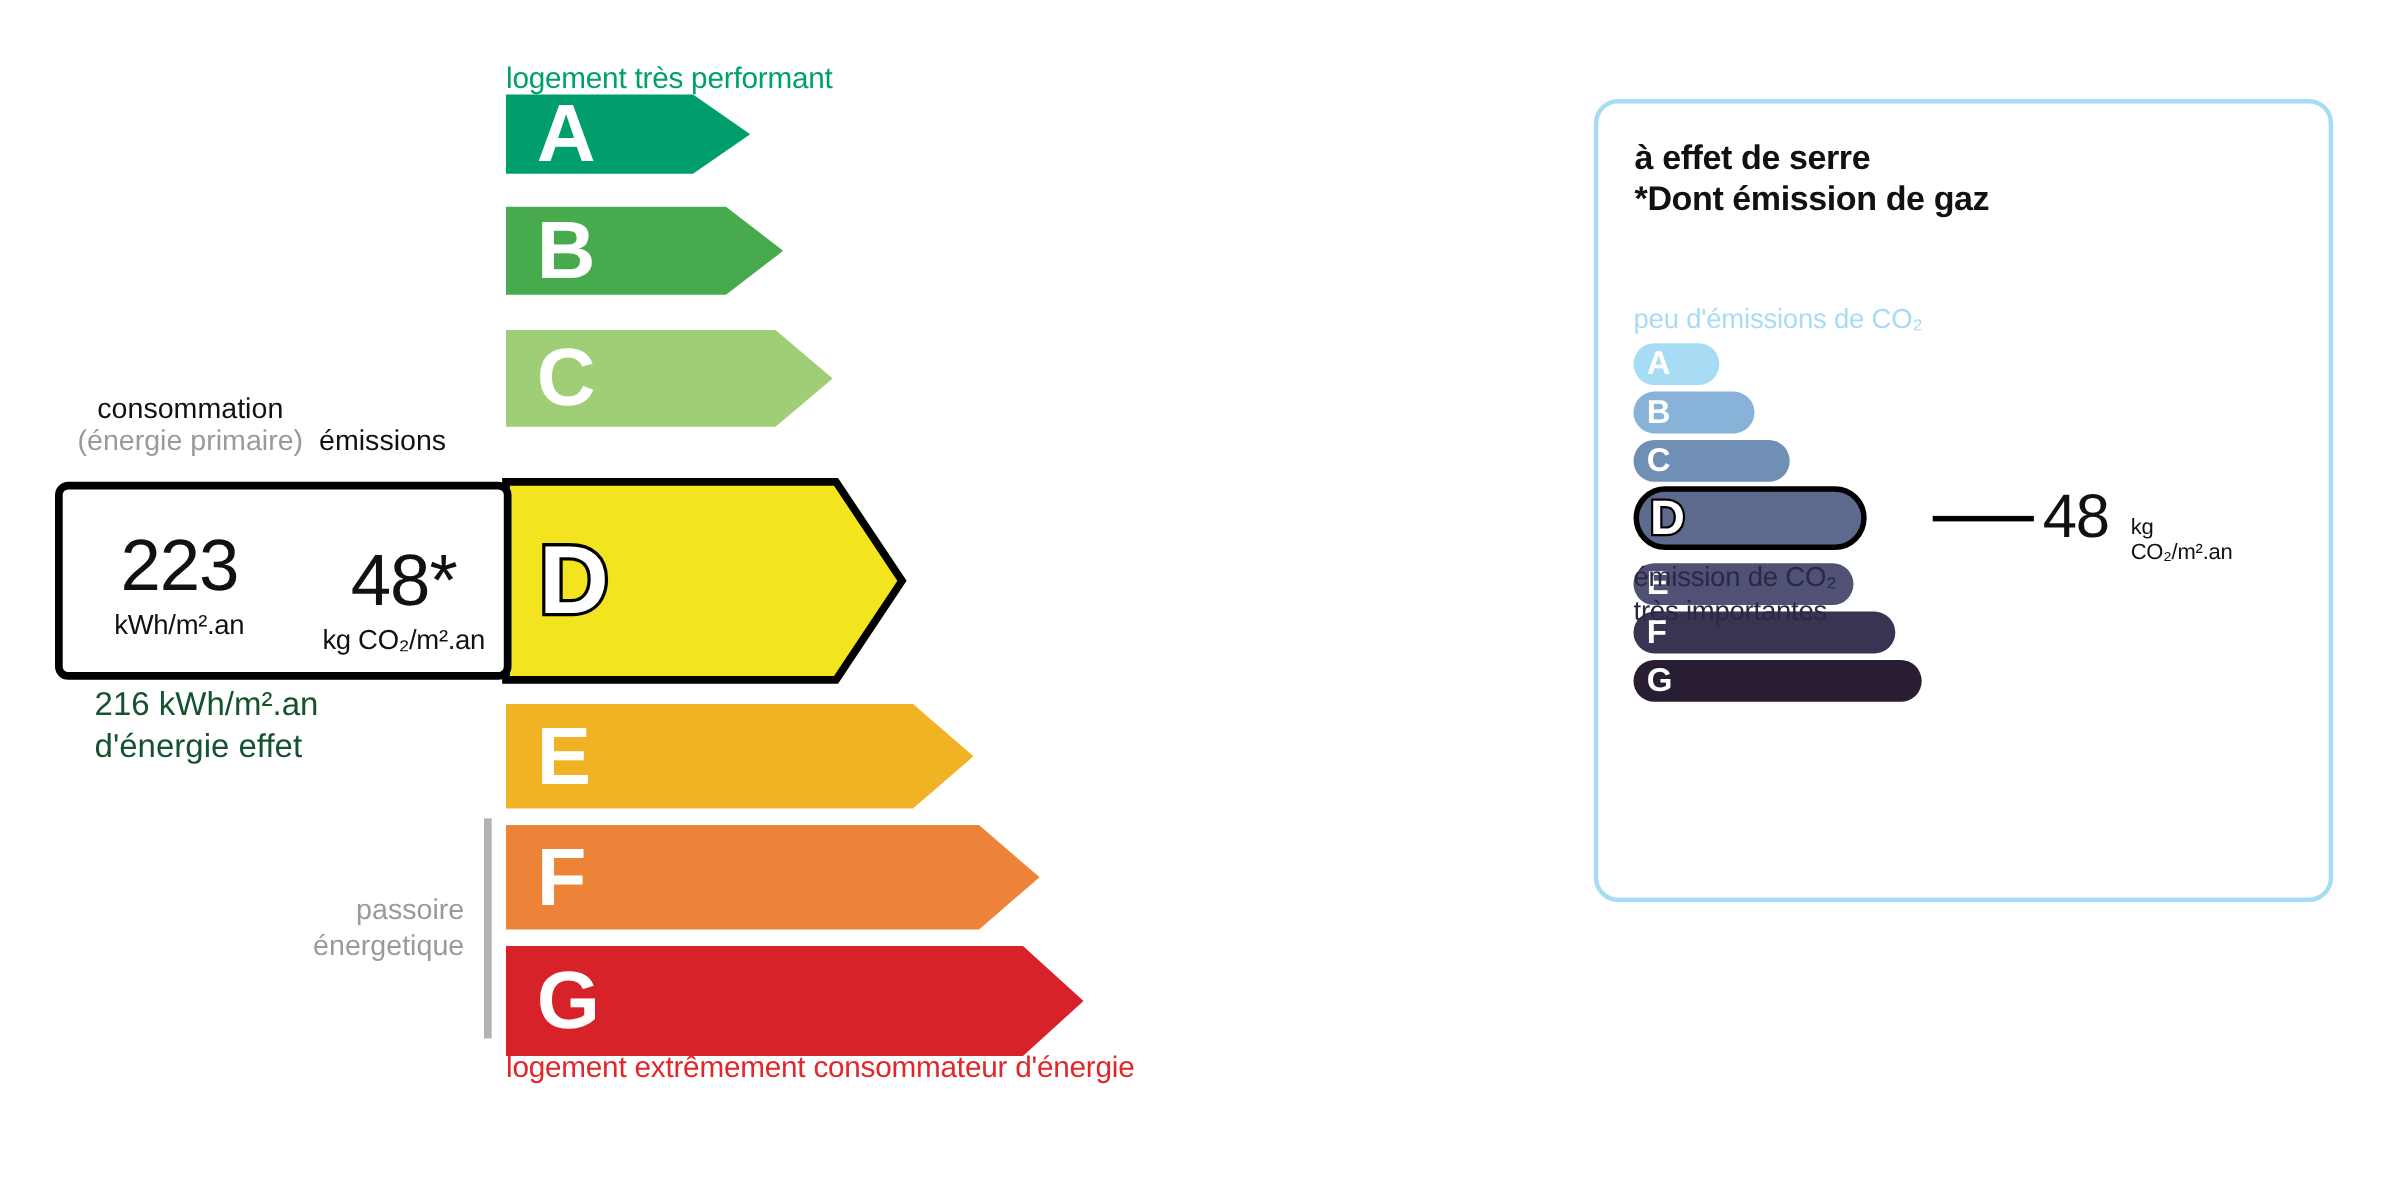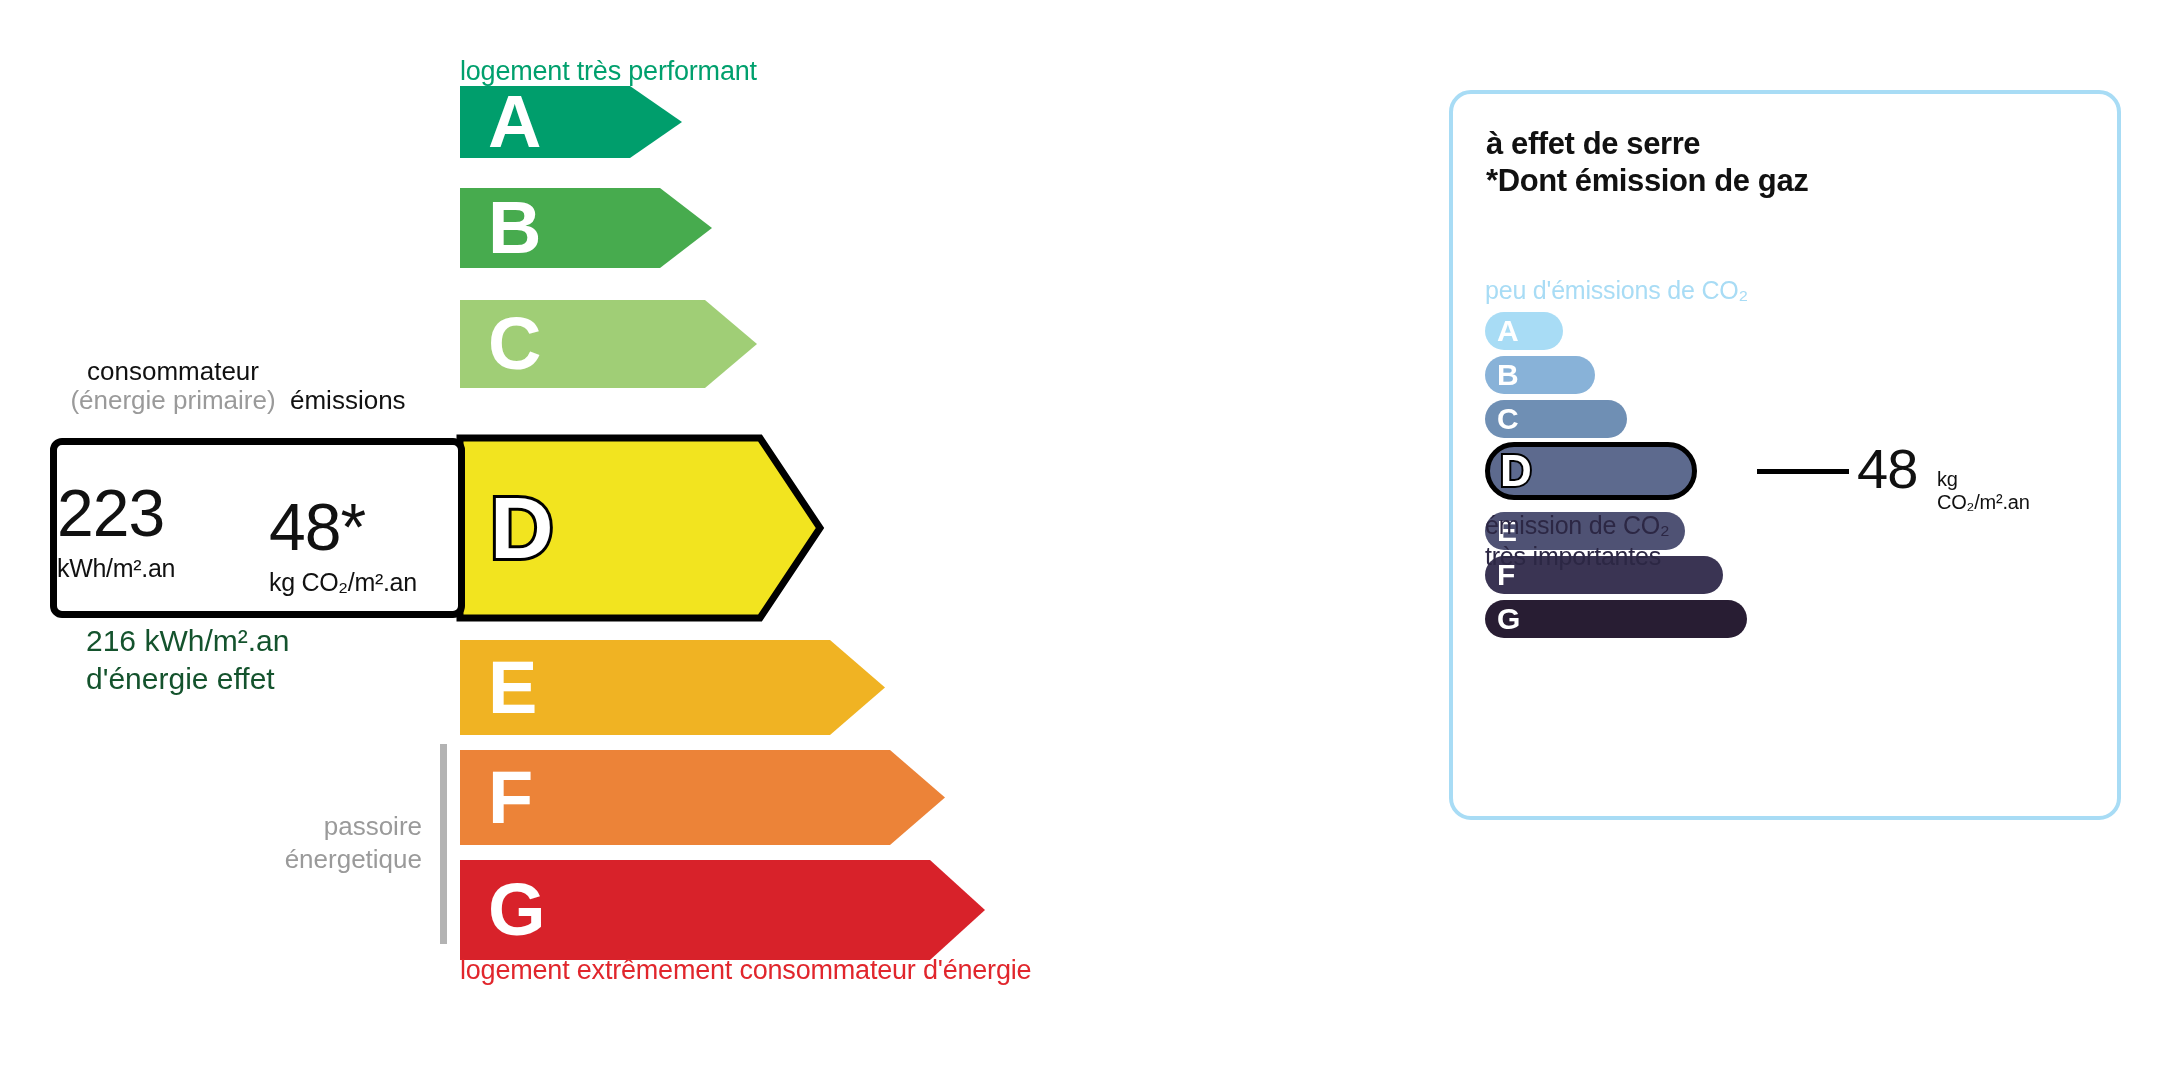--- a/index.html
+++ b/index.html
@@ -68,21 +68,21 @@
     width: 415px; height: 180px;
     border: 7px solid #000000;
     border-radius: 12px;
     background: #ffffff;
     display: flex;
     z-index: 6;
   }
   .cb-cell {
     flex: 0 0 auto;
     display: flex; flex-direction: column;
-    justify-content: center;
+    align-items: center; justify-content: center;
     padding-top: 6px;
   }
   #cb-energy { width: 212px; }
   #cb-co2 { width: 196px; margin-top: 29px; }
   .cb-divider {
     width: 7px;
     background: #000000;
     margin: 22px 0;
   }
   .cb-value { font-size: 66px; color: #111; line-height: 1; letter-spacing: -1px; }
@@ -260,21 +260,21 @@
         <div class="arrow-row" style="top: 860px; width: 525px; height: 100px;">
           <div class="arrow">
             <svg viewBox="0 0 525 100" preserveAspectRatio="none">
               <polygon points="0,0 470,0 525,50 470,100 0,100" fill="#d8222a"></polygon>
             </svg>
             <div class="arrow-letter">G</div>
           </div>
         </div>
       </div>
 
-    <div class="label-consommation">consommateur</div>
+    <div class="label-consommation">consommation</div>
     <div class="label-energie-primaire">(énergie primaire)</div>
     <div class="label-emissions">émissions</div>
 
     <div id="consumption-box">
       <div class="cb-cell" id="cb-energy">
         <div class="cb-value">223</div>
         <div class="cb-unit">kWh/m².an</div>
       </div>
       <div class="cb-divider"></div>
       <div class="cb-cell" id="cb-co2">

